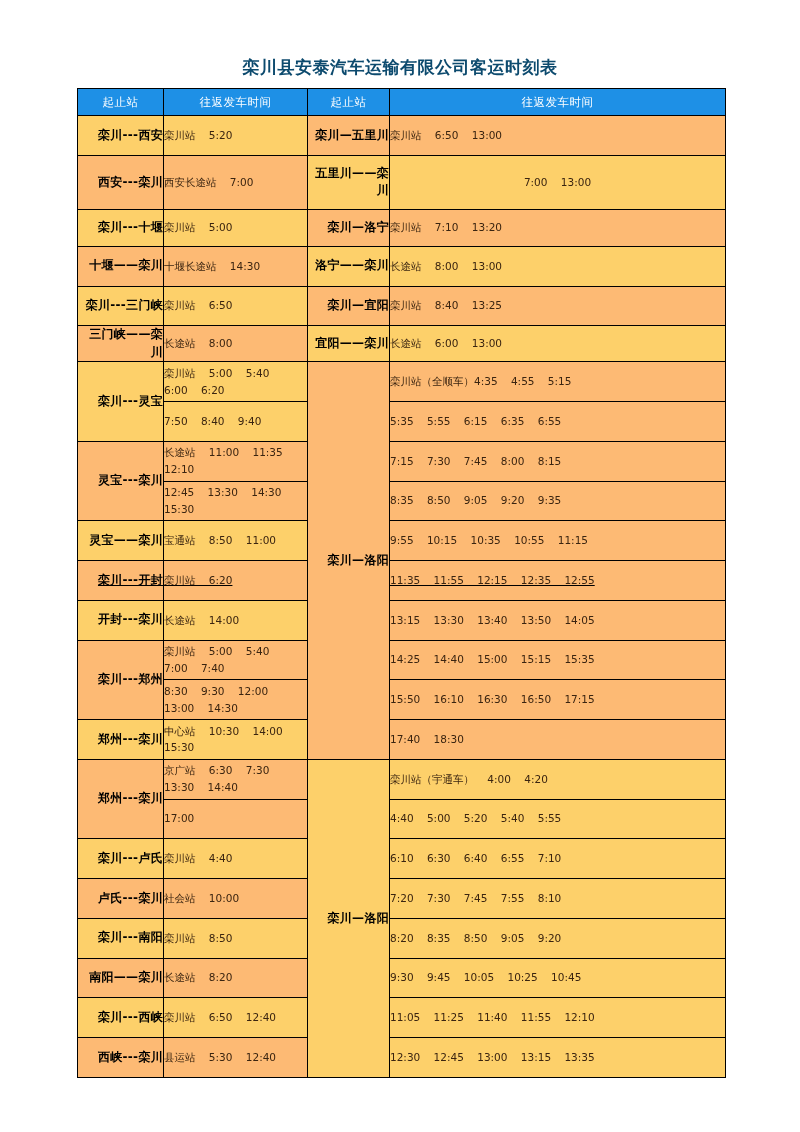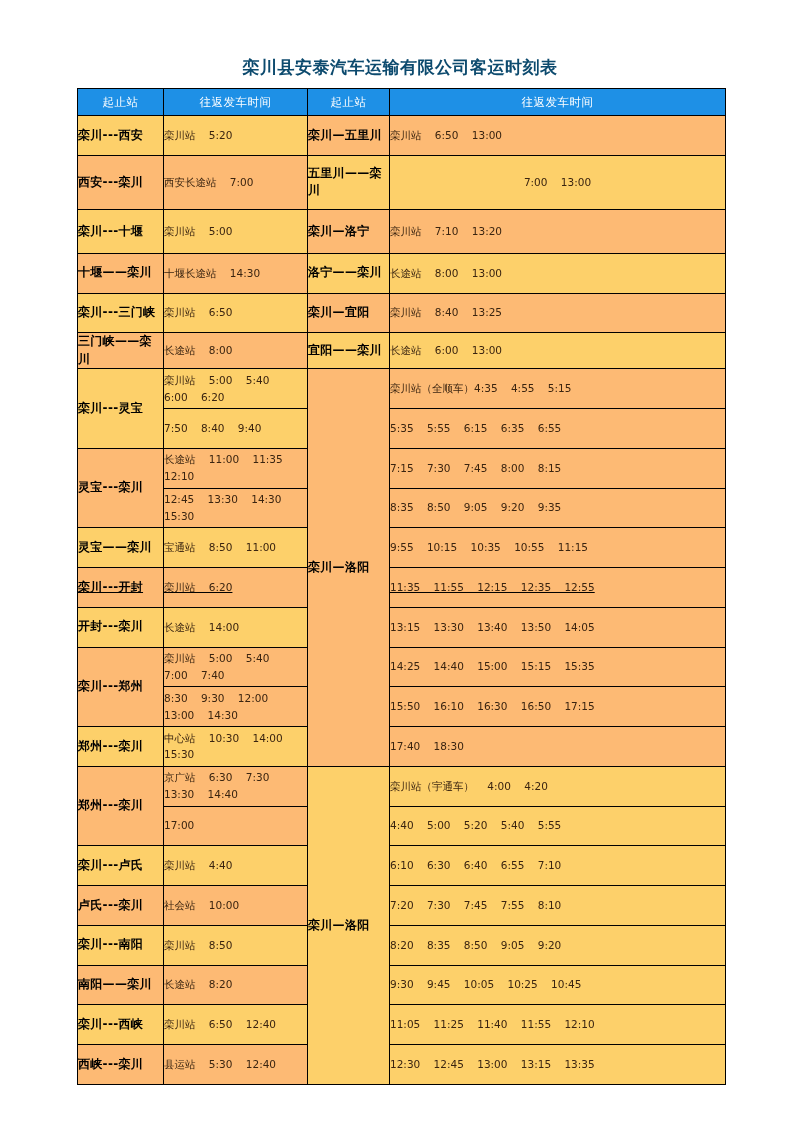--- a/index.html
+++ b/index.html
@@ -58,21 +58,21 @@
     font-weight: normal;
     height: 26px;
     text-align: center;
     letter-spacing: 0.5px;
   }
   
   .route {
     font-size: 12px;
     font-weight: bold;
     color: #000000;
-    text-align: left;
+    text-align: right;
     padding: 4px 3px;
     line-height: 1.45;
     letter-spacing: 0.3px;
   }
   
   .times {
     font-size: 10.5px;
     color: #3a2410;
     text-align: left;
     padding: 5px 6px;
@@ -115,21 +115,21 @@
             <td class="times y">栾川站    5:20</td>
             <td class="route o" rowspan="1">栾川—五里川</td>
             <td class="times o">栾川站    6:50    13:00</td>
           </tr>
           <tr style="height: 54px;">
             <td class="route o" rowspan="1">西安---栾川</td>
             <td class="times o">西安长途站    7:00</td>
             <td class="route y" rowspan="1">五里川——栾川</td>
             <td class="times y center">7:00    13:00</td>
           </tr>
-          <tr style="height: 44px; padding-left: 8px;">
+          <tr style="height: 37px; padding-left: 8px;">
             <td class="route y" rowspan="1">栾川---十堰</td>
             <td class="times y">栾川站    5:00</td>
             <td class="route o" rowspan="1">栾川—洛宁</td>
             <td class="times o">栾川站    7:10    13:20</td>
           </tr>
           <tr style="height: 39.75px;">
             <td class="route o" rowspan="1">十堰——栾川</td>
             <td class="times o">十堰长途站    14:30</td>
             <td class="route y" rowspan="1">洛宁——栾川</td>
             <td class="times y">长途站    8:00    13:00</td>

